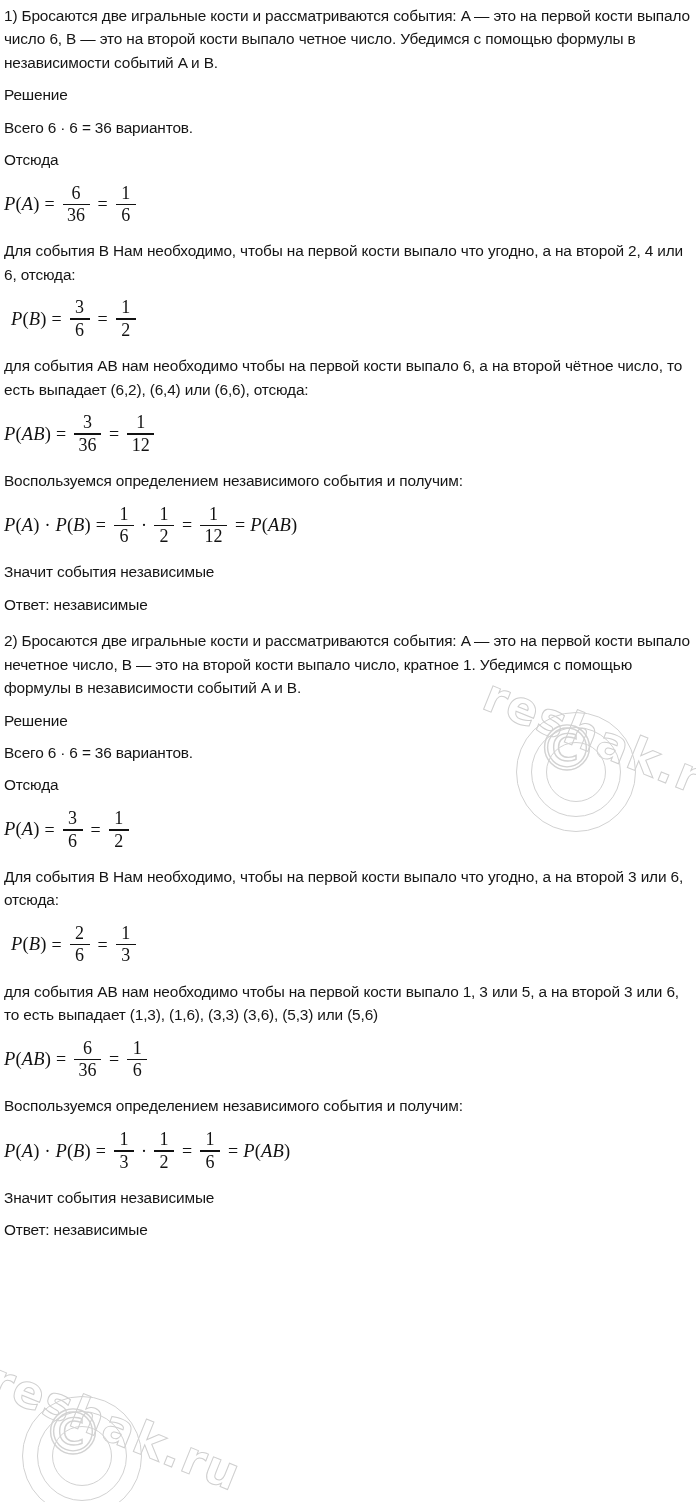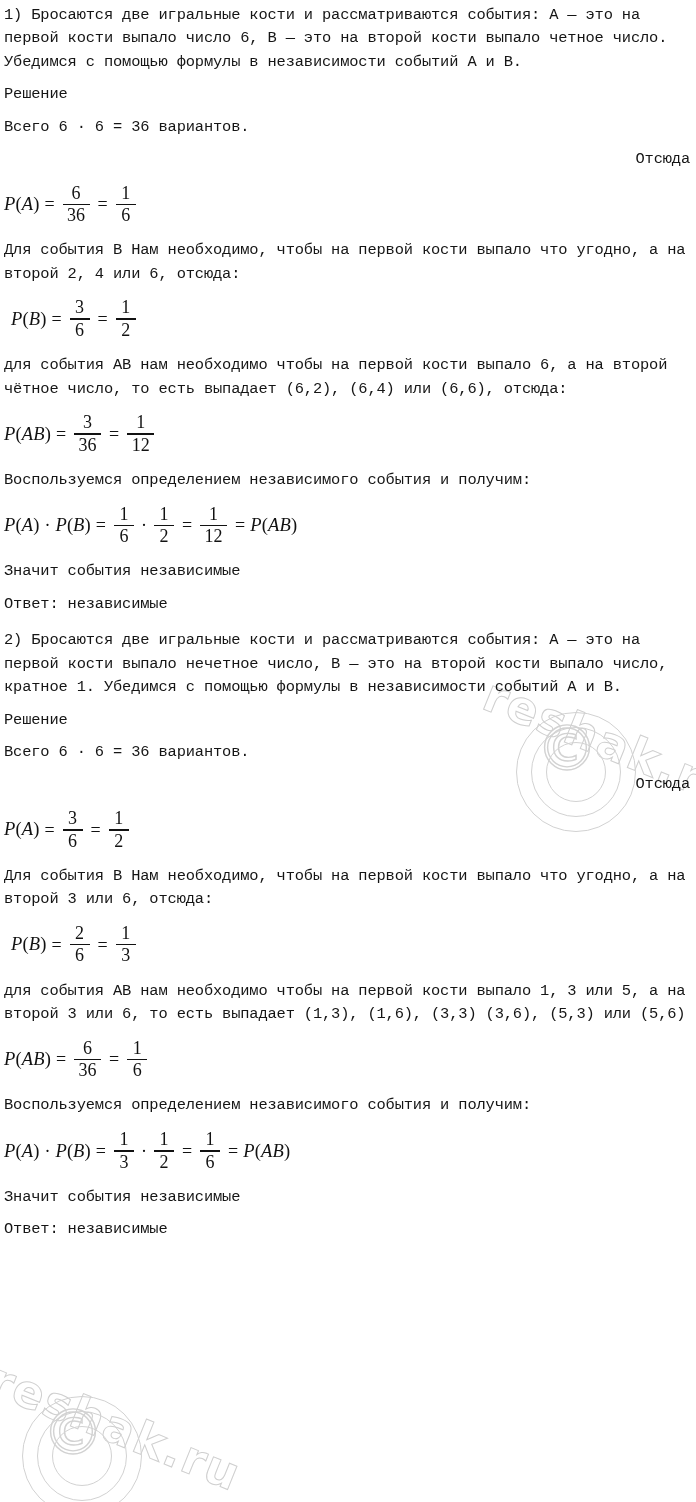--- a/index.html
+++ b/index.html
@@ -27,30 +27,30 @@
   }
 
   .content {
     position: relative;
     z-index: 3;
     padding: 4px 6px 0 4px;
   }
 
   
   .para {
-    font-family: Liberation Mono, monospace;
+    font-family: Liberation Sans, sans-serif;
     font-size: 15.4px;
     line-height: 23.4px;
     letter-spacing: -0.15px;
     color: #151515;
     margin: 0 0 9px 0;
     text-align: left;
     white-space: pre-line;
   }
-  .para.tight { margin-bottom: 7px; text-align: right; }
+  .para.tight { margin-bottom: 7px; }
   .para.gap-lg { margin-bottom: 13px; }
 
   
   .formula {
     font-family: "Liberation Serif", "DejaVu Serif", serif;
     font-size: 18px;
     color: #121212;
     display: flex;
     align-items: center;
     margin: 10px 0 12px 0;

